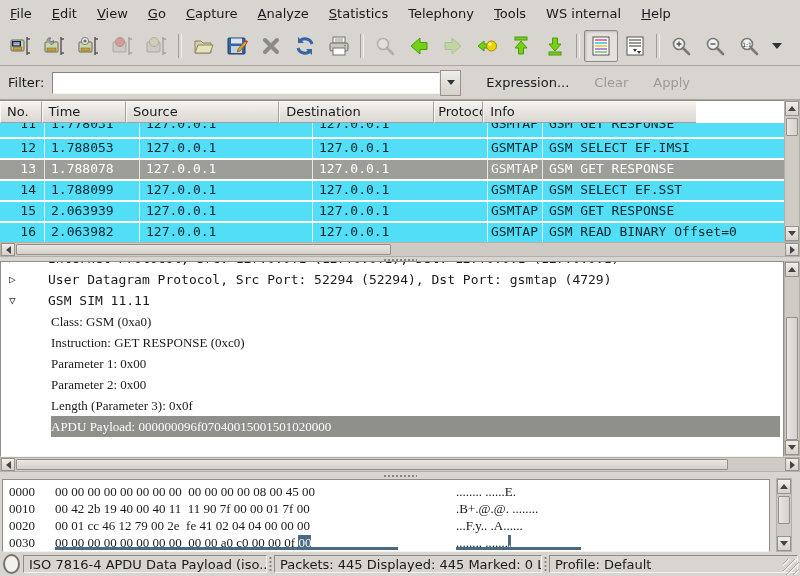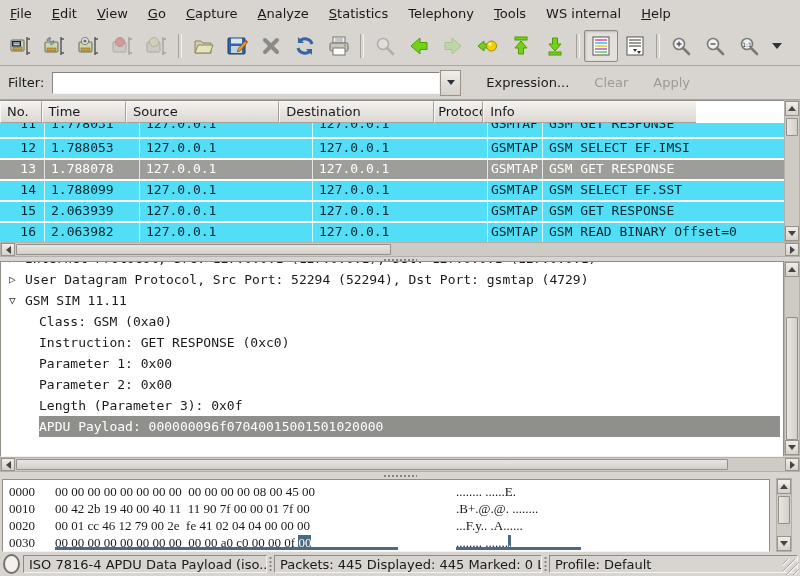--- a/index.html
+++ b/index.html
@@ -69,25 +69,25 @@
   .grip-dots{width:34px;height:5px;background-image:radial-gradient(circle,#87837c 1px,transparent 1.2px);background-size:4px 4px;background-position:0 1px;}
 
   
   .details{position:absolute;left:0;top:261px;width:800px;height:196px;background:#fff;
            border:1px solid #928e86;border-bottom-color:#f4f2ef;box-sizing:border-box;
            font-family:"DejaVu Sans Mono","Liberation Mono",monospace;overflow:hidden;}
   .d-row{height:21px;line-height:21px;white-space:pre;padding-left:8px;display:flex;}
   .d-row.partial{height:7px;overflow:hidden;}
   .d-row.partial .expander,.d-row.partial .d-text{margin-top:-14px;}
   .expander{width:16px;flex:none;font-size:11px;color:#333;}
-  .d-row.child{padding-left:24px;}
+  .d-row.child{padding-left:13px;font-family:Liberation Serif, serif;}
   .d-row.child .expander{width:14px;}
   .d-row.sel-row{background:transparent;}
   .d-row.sel-row .d-text{background:#8f908c;color:#fff;flex:1;margin-right:3px;}
-  .d-text{white-space:pre;}
+  .d-text{white-space:pre;margin-left:23px;}
 
   
   .hexpane{position:absolute;left:2px;top:479px;width:768px;height:73px;background:#fff;
            border:1px solid #928e86;border-bottom-color:#f4f2ef;box-sizing:border-box;
            font-family:Liberation Serif, serif;font-size:13px;overflow:hidden;}
   .hx-row{display:flex;height:17px;line-height:17px;padding-left:6px;}
   .hx-rows{padding-top:3px;}
   .hx-off{width:46px;flex:none;white-space:pre;}
   .hx-bytes{width:375px;flex:none;white-space:pre;}
   .hx-ascii{margin-left:26px;white-space:pre;}

